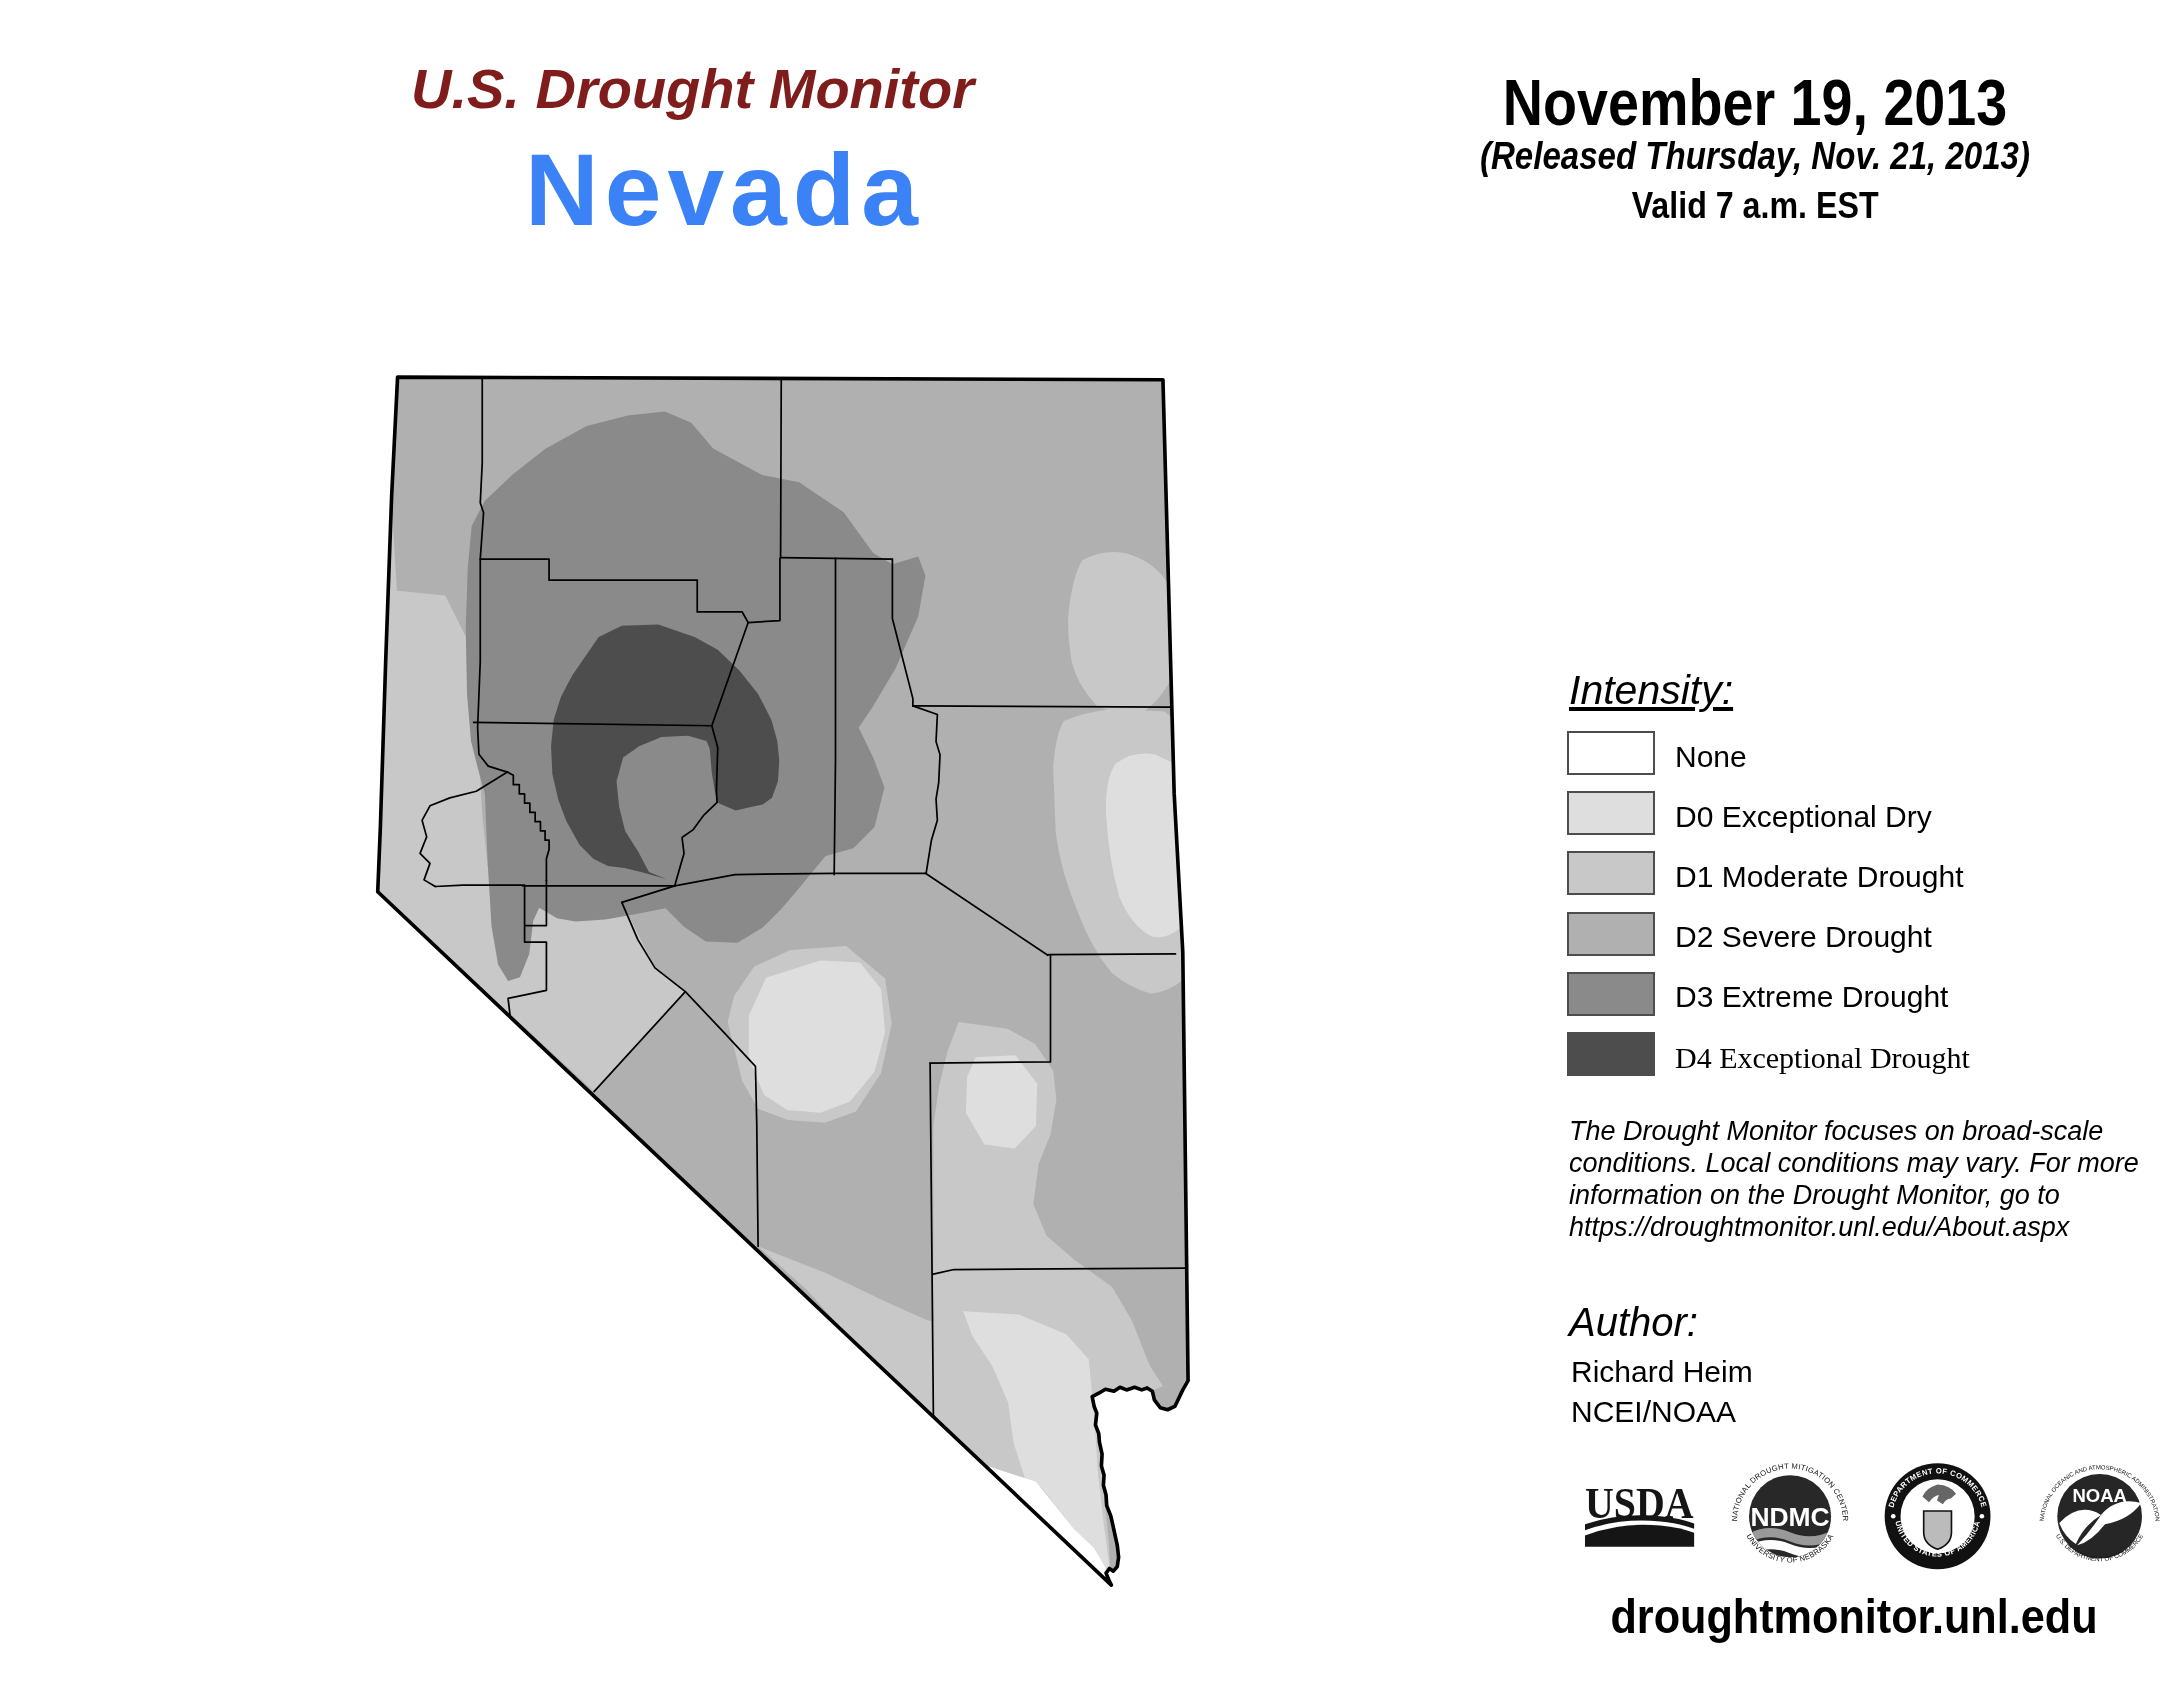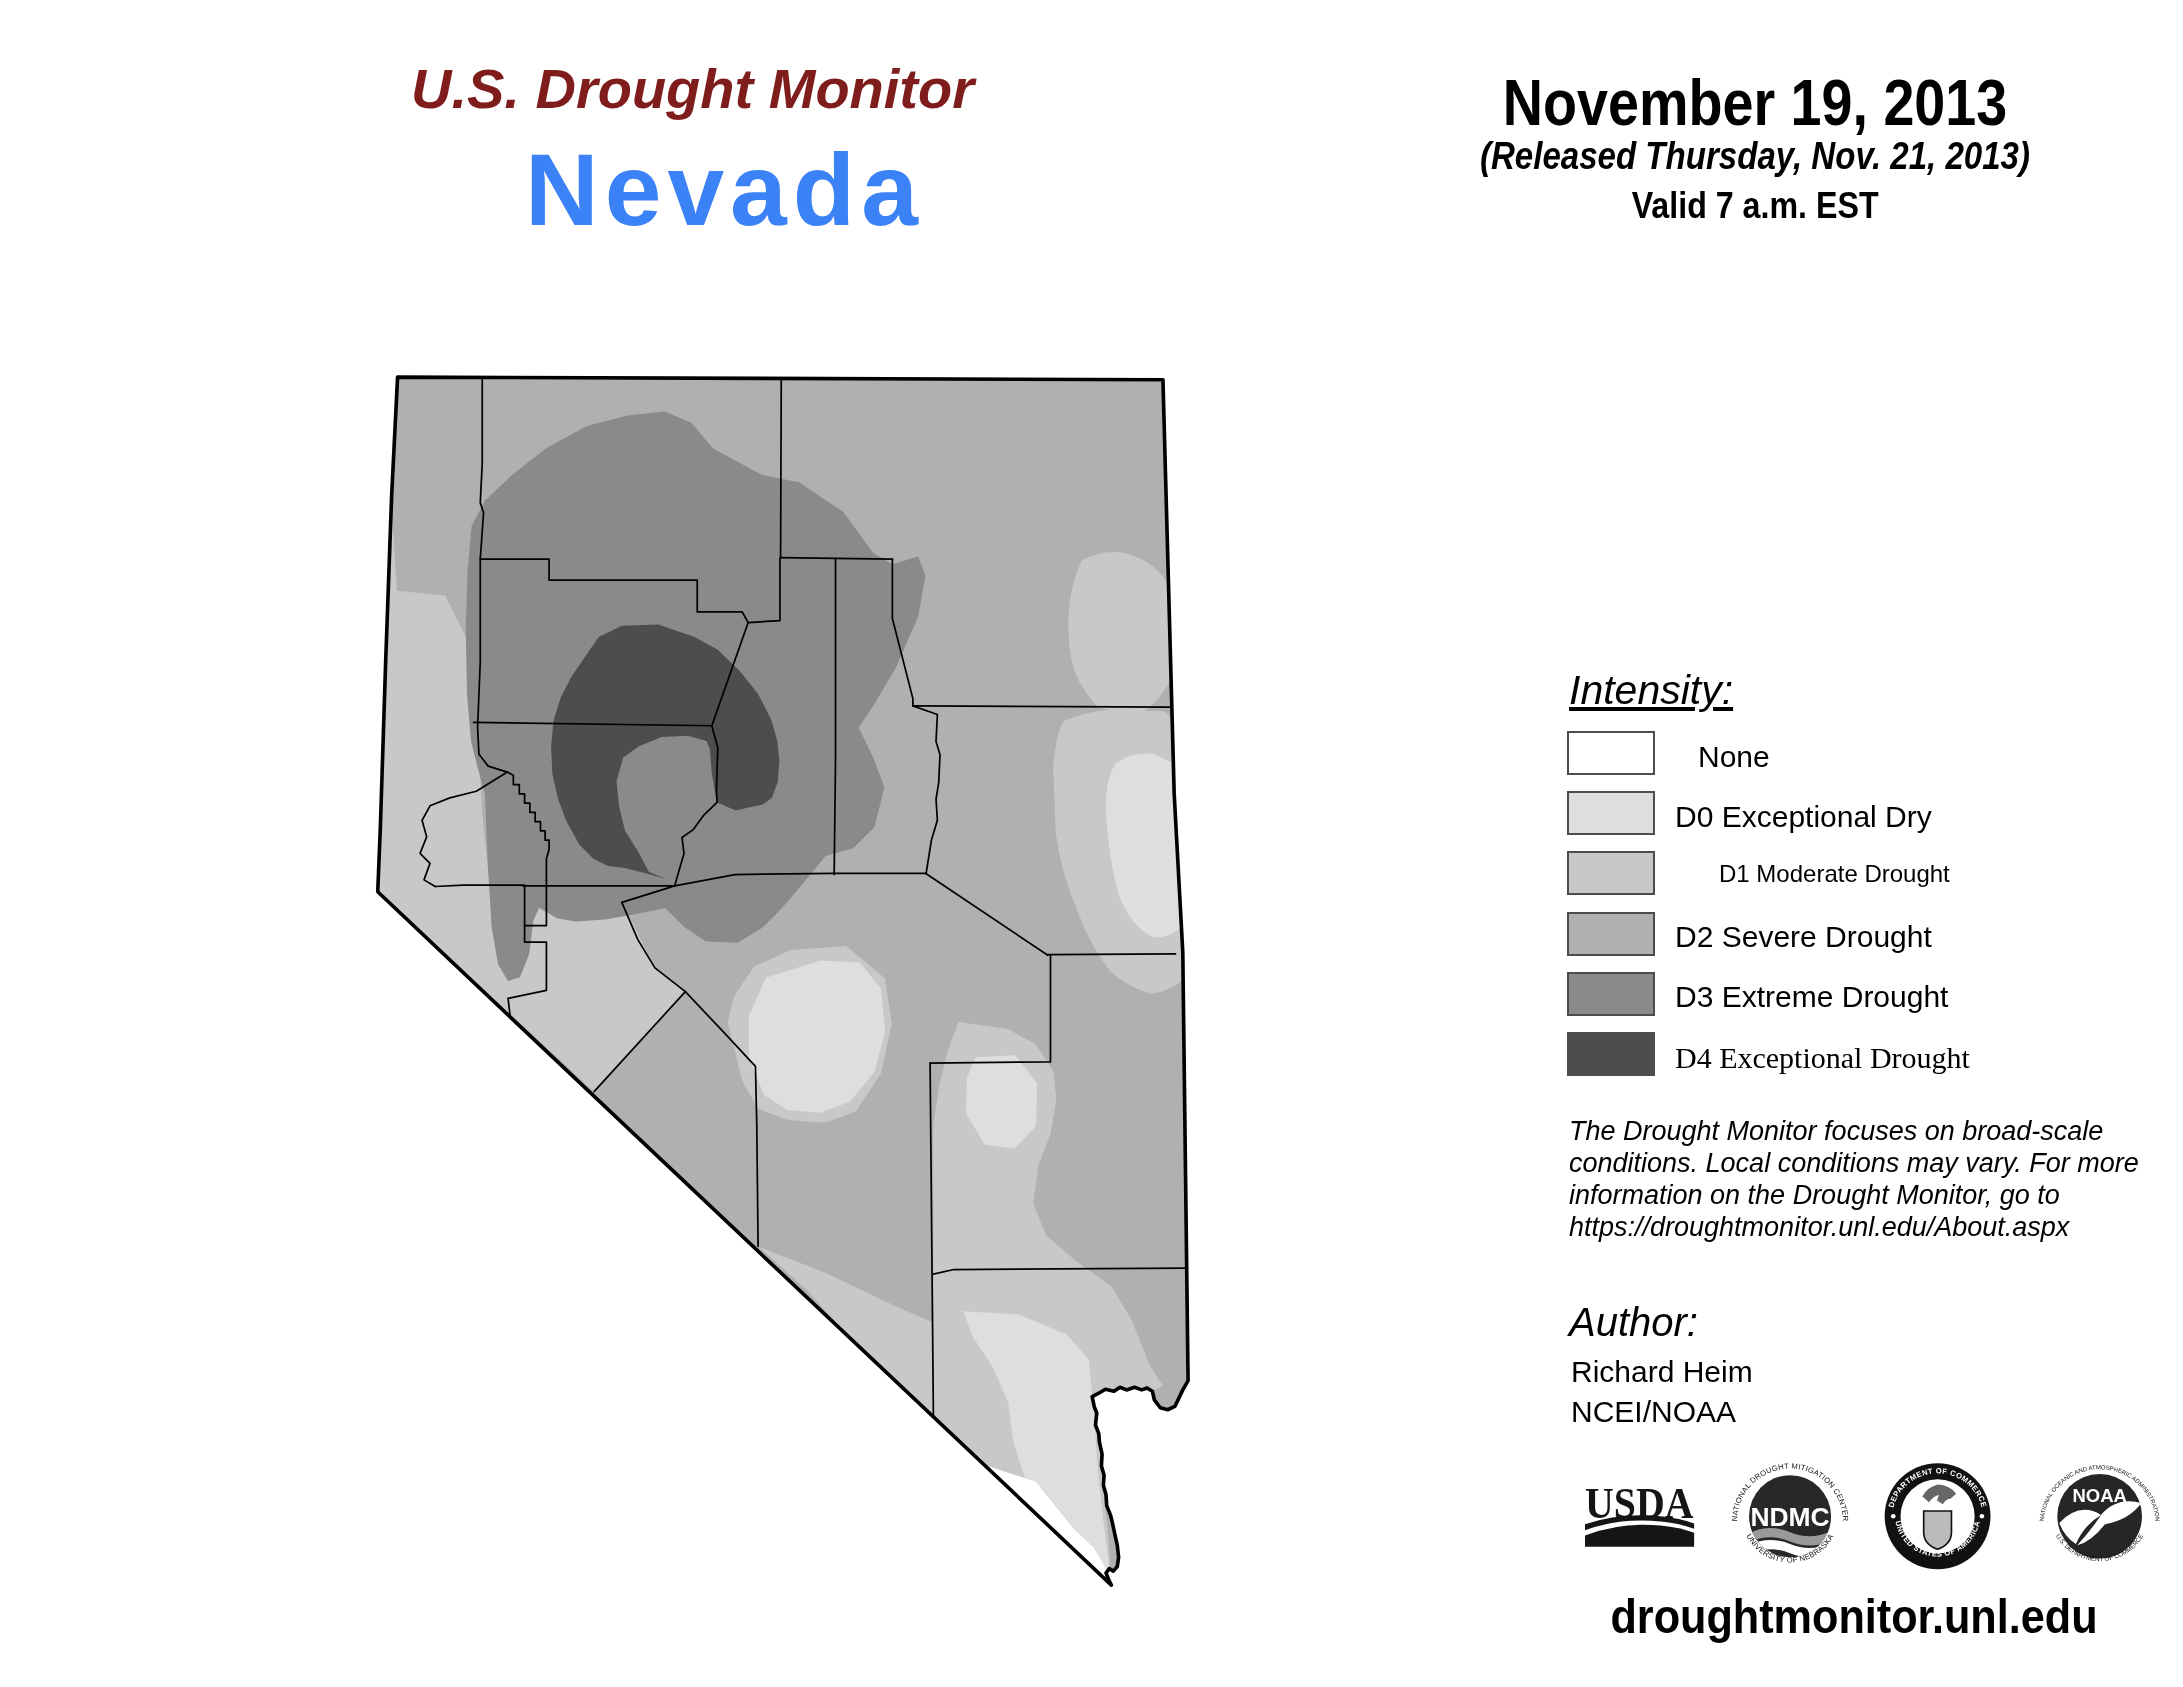--- a/index.html
+++ b/index.html
@@ -16,29 +16,29 @@
 <div class="abs" style="left:1391px;top:66px;width:728px;text-align:center;font-size:64px;font-weight:bold;white-space:nowrap;transform:scaleX(0.87);transform-origin:364px 0;">November 19, 2013</div>
 
 <div class="abs" style="left:1391px;top:135px;width:728px;text-align:center;font-size:38px;font-weight:bold;font-style:italic;white-space:nowrap;transform:scaleX(0.87);transform-origin:364px 0;">(Released Thursday, Nov. 21, 2013)</div>
 
 <div class="abs" style="left:1391px;top:185px;width:728px;text-align:center;font-size:37px;font-weight:bold;white-space:nowrap;transform:scaleX(0.87);transform-origin:365px 0;">Valid 7 a.m. EST</div>
 
 <div class="abs" style="left:1569px;top:667px;font-size:41px;font-style:italic;text-decoration:underline;white-space:nowrap;">Intensity:</div>
 
 <div class="abs" style="left:1567px;top:731px;width:84px;height:40px;background:#ffffff;border:2px solid #4d4d4d;"></div>
 
-<div class="abs" style="left:1675px;top:740px;font-size:30px;margin-left:23px;">None</div>
+<div class="abs" style="left:1675px;top:740px;font-size:30px;">None</div>
 
 <div class="abs" style="left:1567px;top:791px;width:84px;height:40px;background:#dedede;border:2px solid #4d4d4d;"></div>
 
 <div class="abs" style="left:1675px;top:800px;font-size:30px;">D0 Exceptional Dry</div>
 
 <div class="abs" style="left:1567px;top:851px;width:84px;height:40px;background:#c8c8c8;border:2px solid #4d4d4d;"></div>
 
-<div class="abs" style="left:1675px;top:860px;font-size:24px;margin-left:44px;">D1 Moderate Drought</div>
+<div class="abs" style="left:1675px;top:860px;font-size:30px;">D1 Moderate Drought</div>
 
 <div class="abs" style="left:1567px;top:912px;width:84px;height:40px;background:#b0b0b0;border:2px solid #4d4d4d;"></div>
 
 <div class="abs" style="left:1675px;top:920px;font-size:30px;">D2 Severe Drought</div>
 
 <div class="abs" style="left:1567px;top:972px;width:84px;height:40px;background:#8a8a8a;border:2px solid #4d4d4d;"></div>
 
 <div class="abs" style="left:1675px;top:980px;font-size:30px;">D3 Extreme Drought</div>
 
 <div class="abs" style="left:1567px;top:1032px;width:84px;height:40px;background:#4d4d4d;border:2px solid #4d4d4d;"></div>

